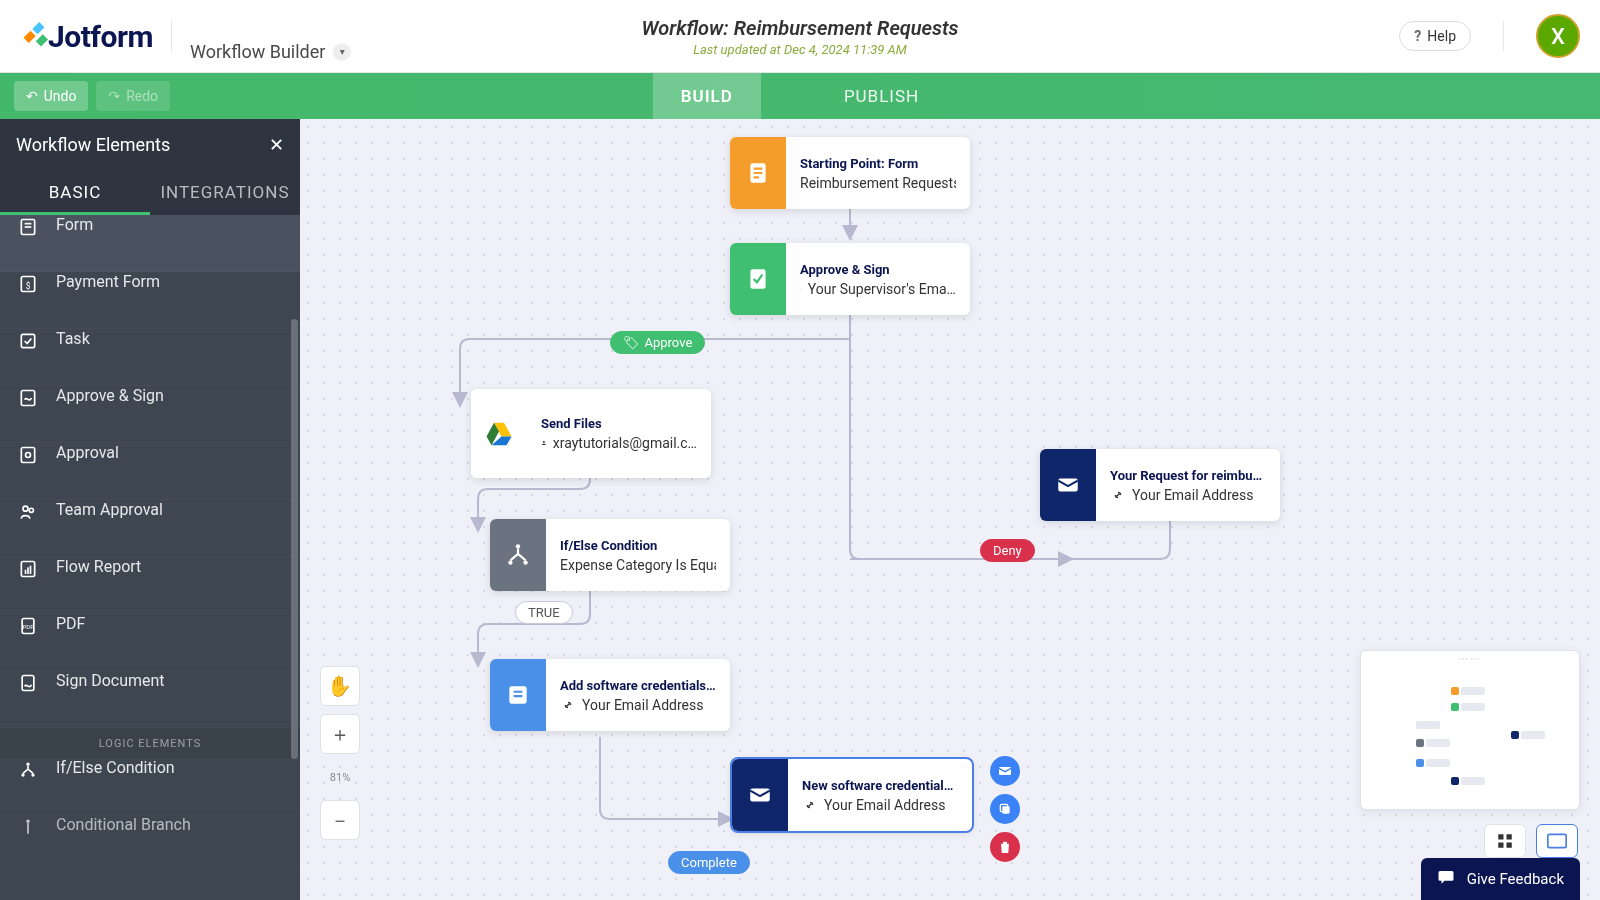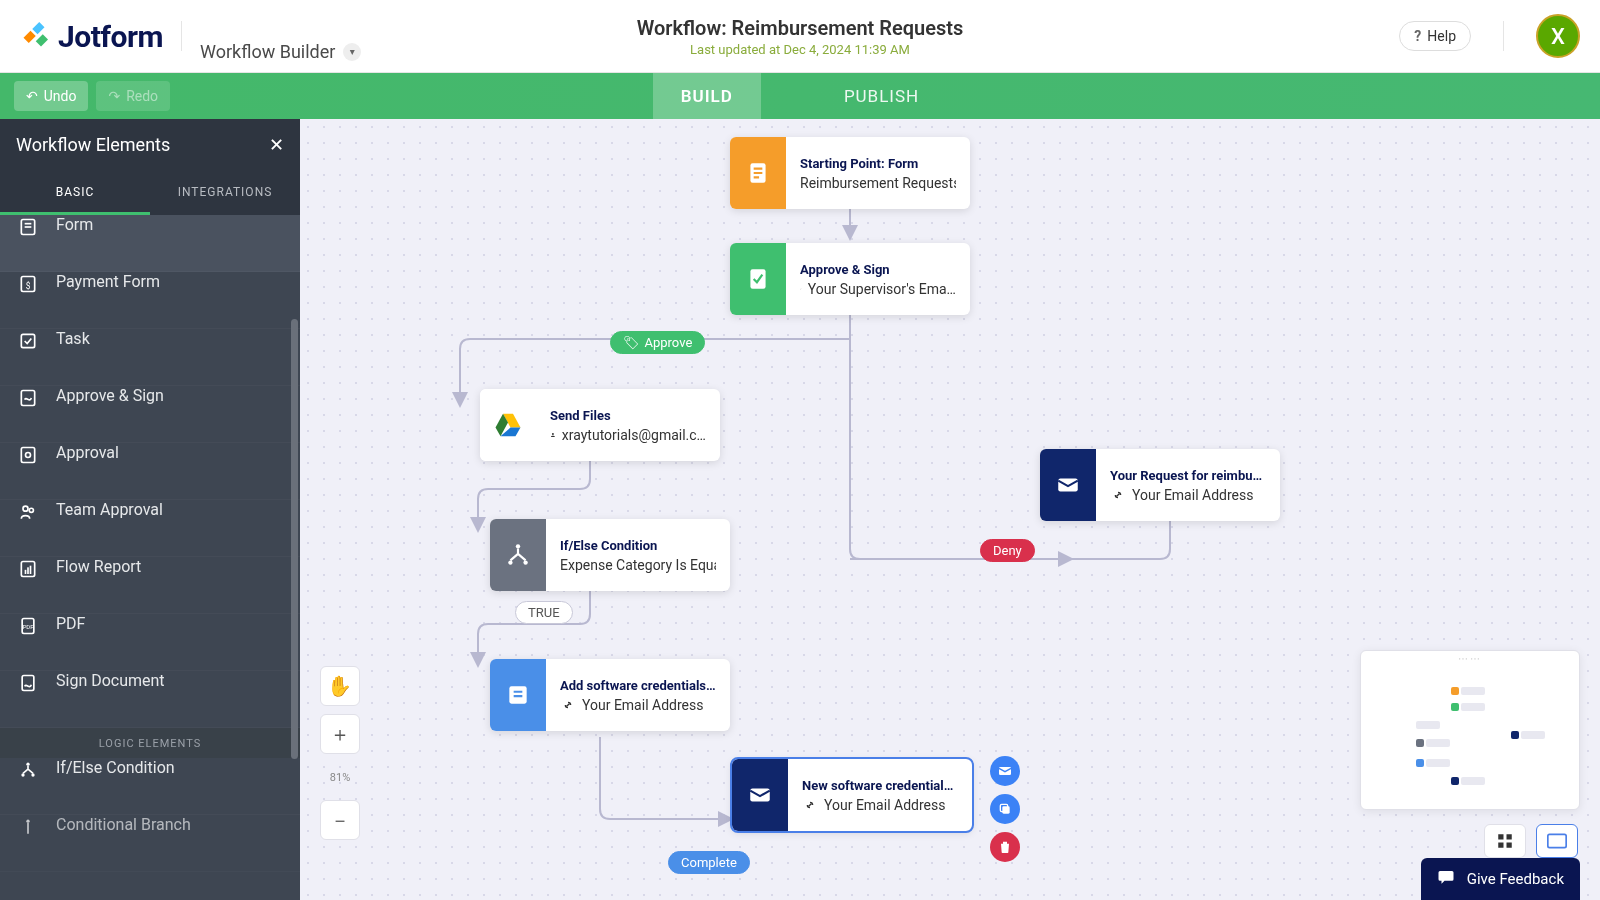--- a/index.html
+++ b/index.html
@@ -1,26 +1,26 @@
 <!DOCTYPE html>
 <html><head>
 <meta charset="utf-8">
 <style>
 * { margin: 0; padding: 0; box-sizing: border-box; font-family: -apple-system, BlinkMacSystemFont, "Segoe UI", Roboto, sans-serif; }
 body { width: 1600px; height: 900px; overflow: hidden; background: #fff; position: relative; }
 
 
 .header { height: 73px; display: flex; align-items: center; padding: 0 20px; border-bottom: 1px solid #e5e5e5; background: #fff; position: relative; }
-.logo-area { display: flex; align-items: center; gap: 10px; }
+.logo-area { display: flex; align-items: center; }
 .logo-mark { width: 28px; height: 28px; position: relative; }
 .logo-text { font-size: 30px; font-weight: 700; color: #0a1551; letter-spacing: -0.5px; }
 .vsep { width: 1px; height: 30px; background: #e5e5e5; margin: 0 18px; }
 .page-selector { display: flex; align-items: center; gap: 8px; color: #4a4a4a; font-size: 18px; cursor: pointer; margin-top: 31px; }
 .page-selector .chev { width: 18px; height: 18px; border-radius: 50%; background: #eee; display: flex; align-items: center; justify-content: center; font-size: 10px; color: #666; }
-.header-center { position: absolute; left: 50%; transform: translateX(-50%); text-align: center; }
+.header-center { position: absolute; left: 50%; transform: translateX(-50%); text-align: center; font-style: italic; }
 .header-center .title { font-size: 20px; font-weight: 600; color: #333; }
 .header-center .subtitle { font-size: 13px; color: #8aac3c; margin-top: 2px; }
 .header-right { margin-left: auto; display: flex; align-items: center; gap: 14px; }
 .help-btn { border: 1px solid #ddd; border-radius: 20px; padding: 6px 14px; font-size: 14px; color: #333; display: flex; align-items: center; gap: 6px; background: #fff; cursor: pointer; }
 .avatar { width: 44px; height: 44px; border-radius: 50%; background: #5aa800; border: 2px solid #c9a227; color: #fff; display: flex; align-items: center; justify-content: center; font-size: 22px; font-weight: 500; cursor: pointer; }
 
 
 .tabs-bar { height: 46px; background: linear-gradient(90deg, #44b86a, #46b872); display: flex; align-items: center; position: relative; }
 .undo-redo { position: absolute; left: 14px; display: flex; gap: 8px; }
 .ur-btn { background: rgba(255,255,255,0.25); border: none; border-radius: 4px; padding: 7px 12px; color: #fff; font-size: 14px; display: flex; align-items: center; gap: 6px; cursor: pointer; }
@@ -30,21 +30,21 @@
 .main-tab.active { background: rgba(255,255,255,0.25); color: #fff; font-weight: 600; }
 
 
 .body { display: flex; height: calc(900px - 73px - 46px); }
 
 
 .sidebar { width: 300px; background: #3e4652; color: #fff; display: flex; flex-direction: column; position: relative; }
 .sb-header { height: 50px; background: #2e3540; display: flex; align-items: center; justify-content: space-between; padding: 0 16px; font-size: 18px; }
 .sb-close { cursor: pointer; font-size: 18px; }
 .sb-tabs { display: flex; height: 46px; background: #2e3540; }
-.sb-tab { flex: 1; display: flex; align-items: center; justify-content: center; font-size: 12px; letter-spacing: 1px; color: #b8bcc2; cursor: pointer; position: relative; }
+.sb-tab { flex: 1; display: flex; align-items: center; justify-content: center; font-size: 17px; letter-spacing: 1px; color: #b8bcc2; cursor: pointer; position: relative; }
 .sb-tab.active { color: #fff; }
 .sb-tab.active::after { content:""; position:absolute; bottom:0; left:0; width:100%; height:3px; background:#3fbf6f; }
 .sb-list { flex: 1; overflow-y: auto; }
 .sb-item { height: 57px; display: flex; align-items: flex-start; gap: 16px; padding: 0 16px; border-bottom: 1px solid rgba(255,255,255,0.03); cursor: pointer; font-size: 16px; color: #e6e8ea; }
 .sb-item.hl { background: #4a525f; }
 .sb-item .icon { width: 24px; height: 24px; display: flex; align-items: center; justify-content: center; }
 .sb-section { height: 30px; display: flex; align-items: center; justify-content: center; font-size: 11px; letter-spacing: 1px; color: #9aa0a8; background: #394149; }
 .sb-scrollbar { position: absolute; right: 2px; top: 200px; width: 7px; height: 440px; background: #6a707a; border-radius: 4px; }
 
 
@@ -315,21 +315,21 @@
           <span>Your Supervisor's Ema…</span>
         </div>
       </div>
     </div>
 
     <div class="pill green" style="left:310px; top:212px;">
       <span>🏷</span>
       <span>Approve</span>
     </div>
 
-    <div class="node" style="left:180px; top:270px; width:240px; height:72px;">
+    <div class="node" style="left:171px; top:270px; width:240px; height:89px;">
       <div class="icon-block" style="background:#fff;">
         <svg width="30" height="30" viewBox="0 0 24 24">
             <path d="M8 3 L16 3 L22 14 L14 14 Z" fill="#ffc107"></path>
             <path d="M8 3 L2 14 L6 21 L12 10 Z" fill="#2e7d32"></path>
             <path d="M14 14 L22 14 L18 21 L6 21 Z" fill="#1976d2"></path>
           </svg>
       </div>
       <div class="content">
         <div class="title">Send Files</div>
         <div class="sub">

